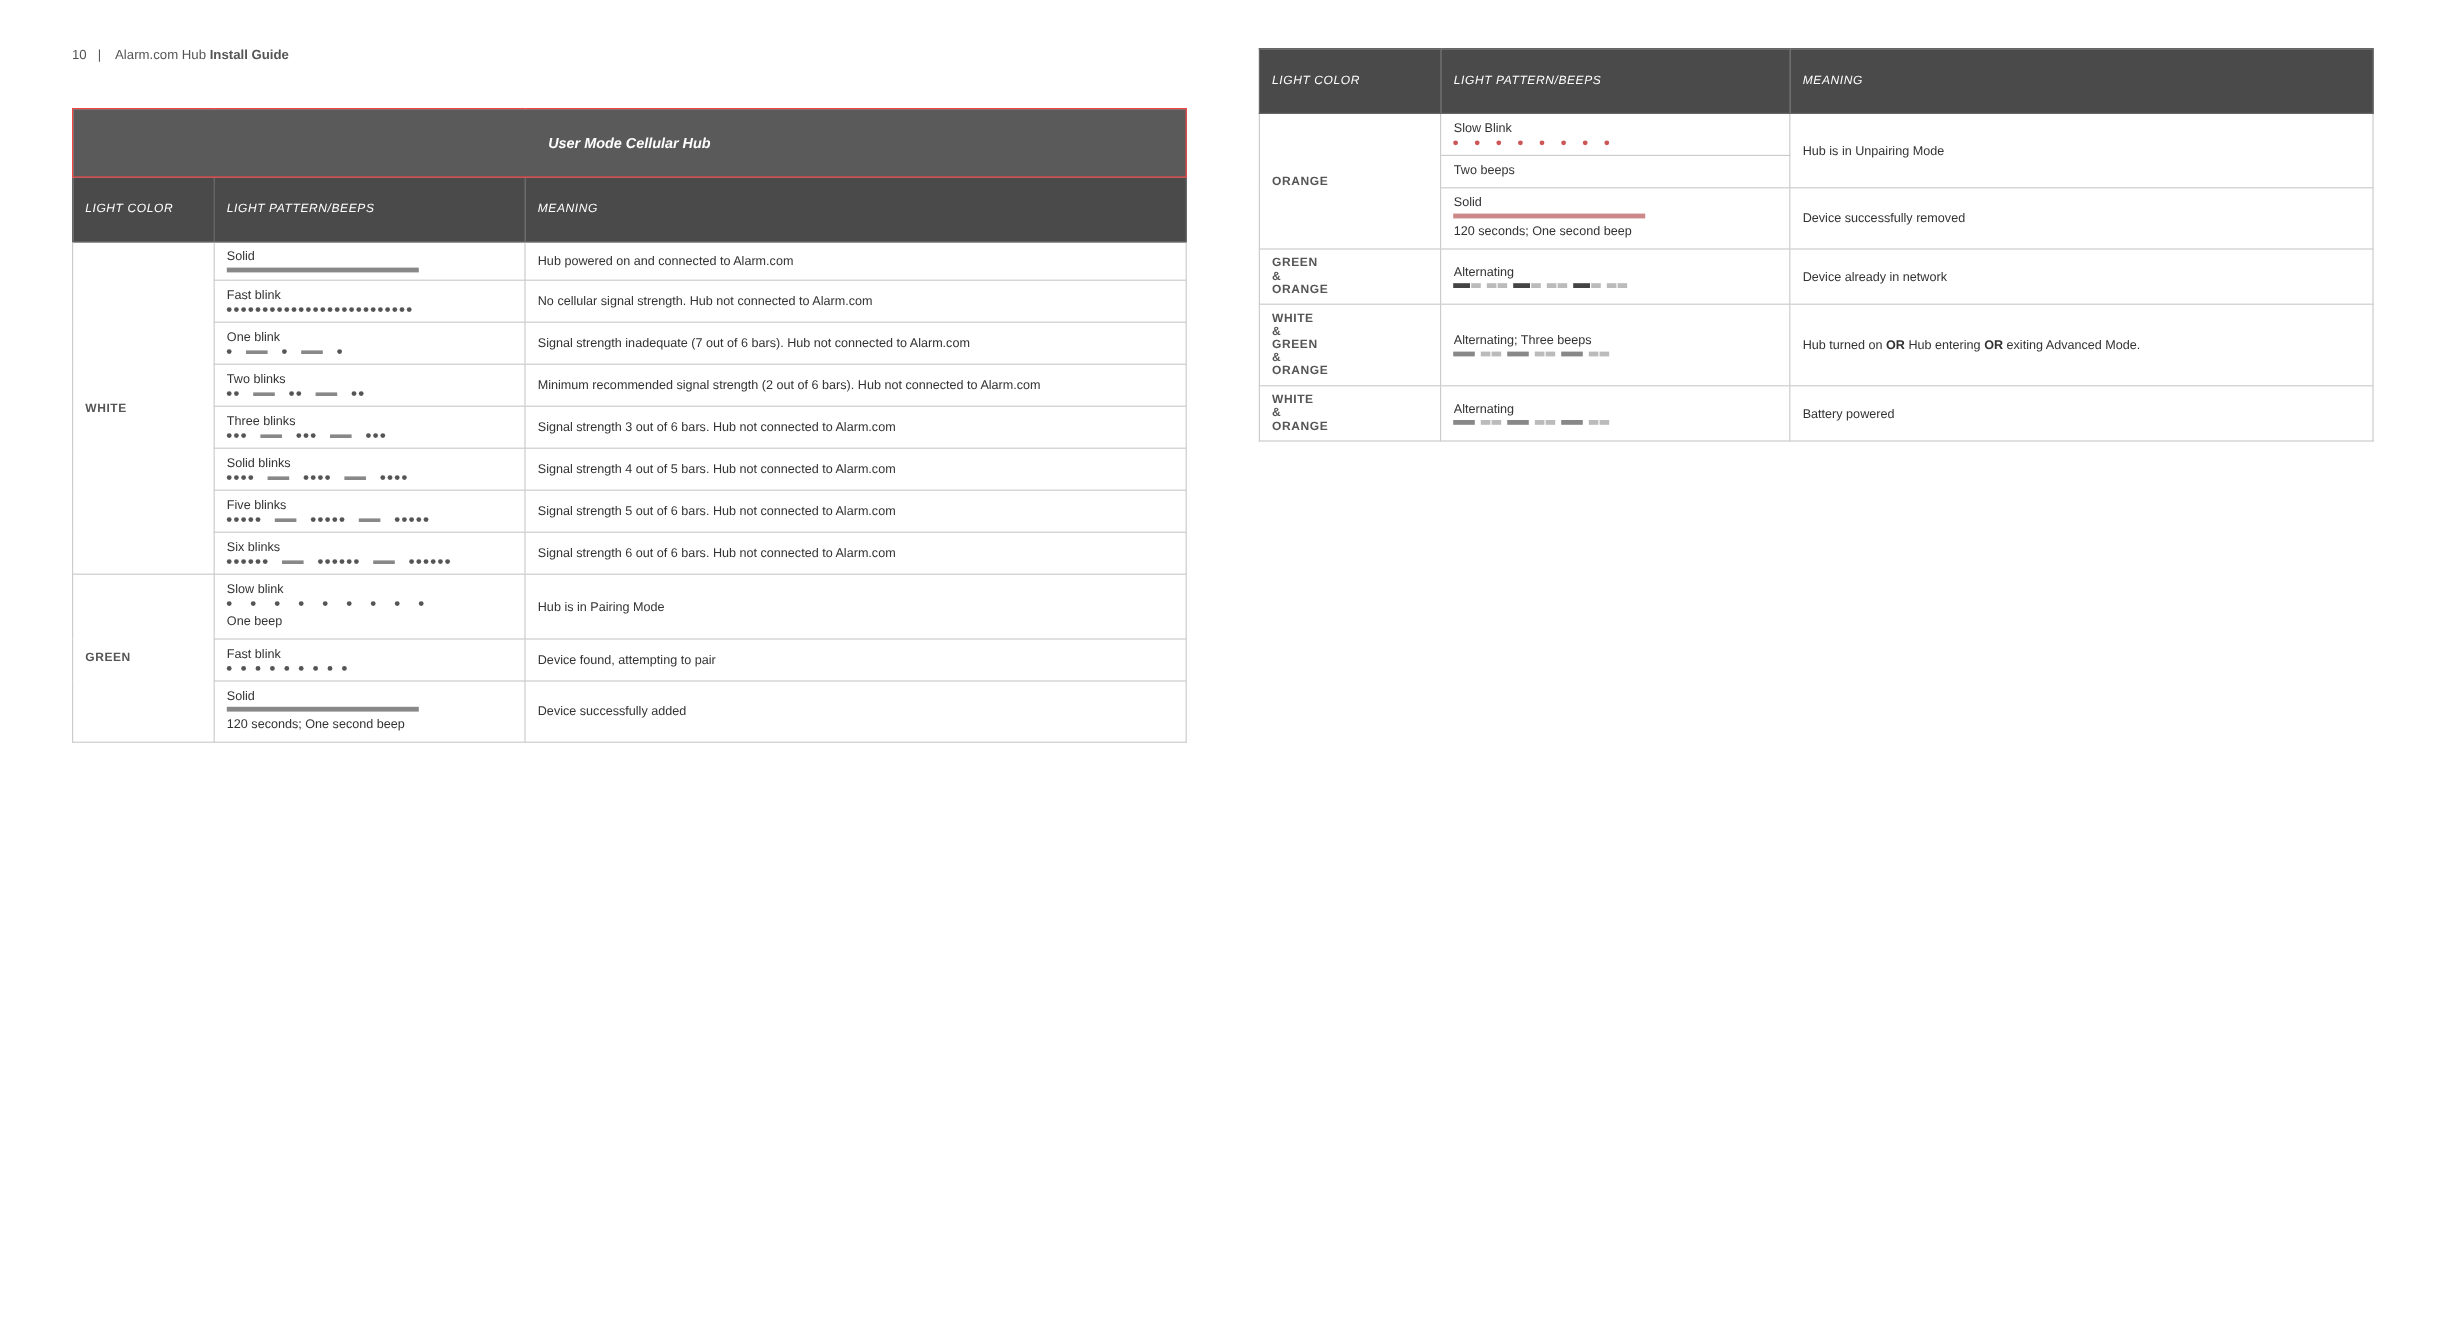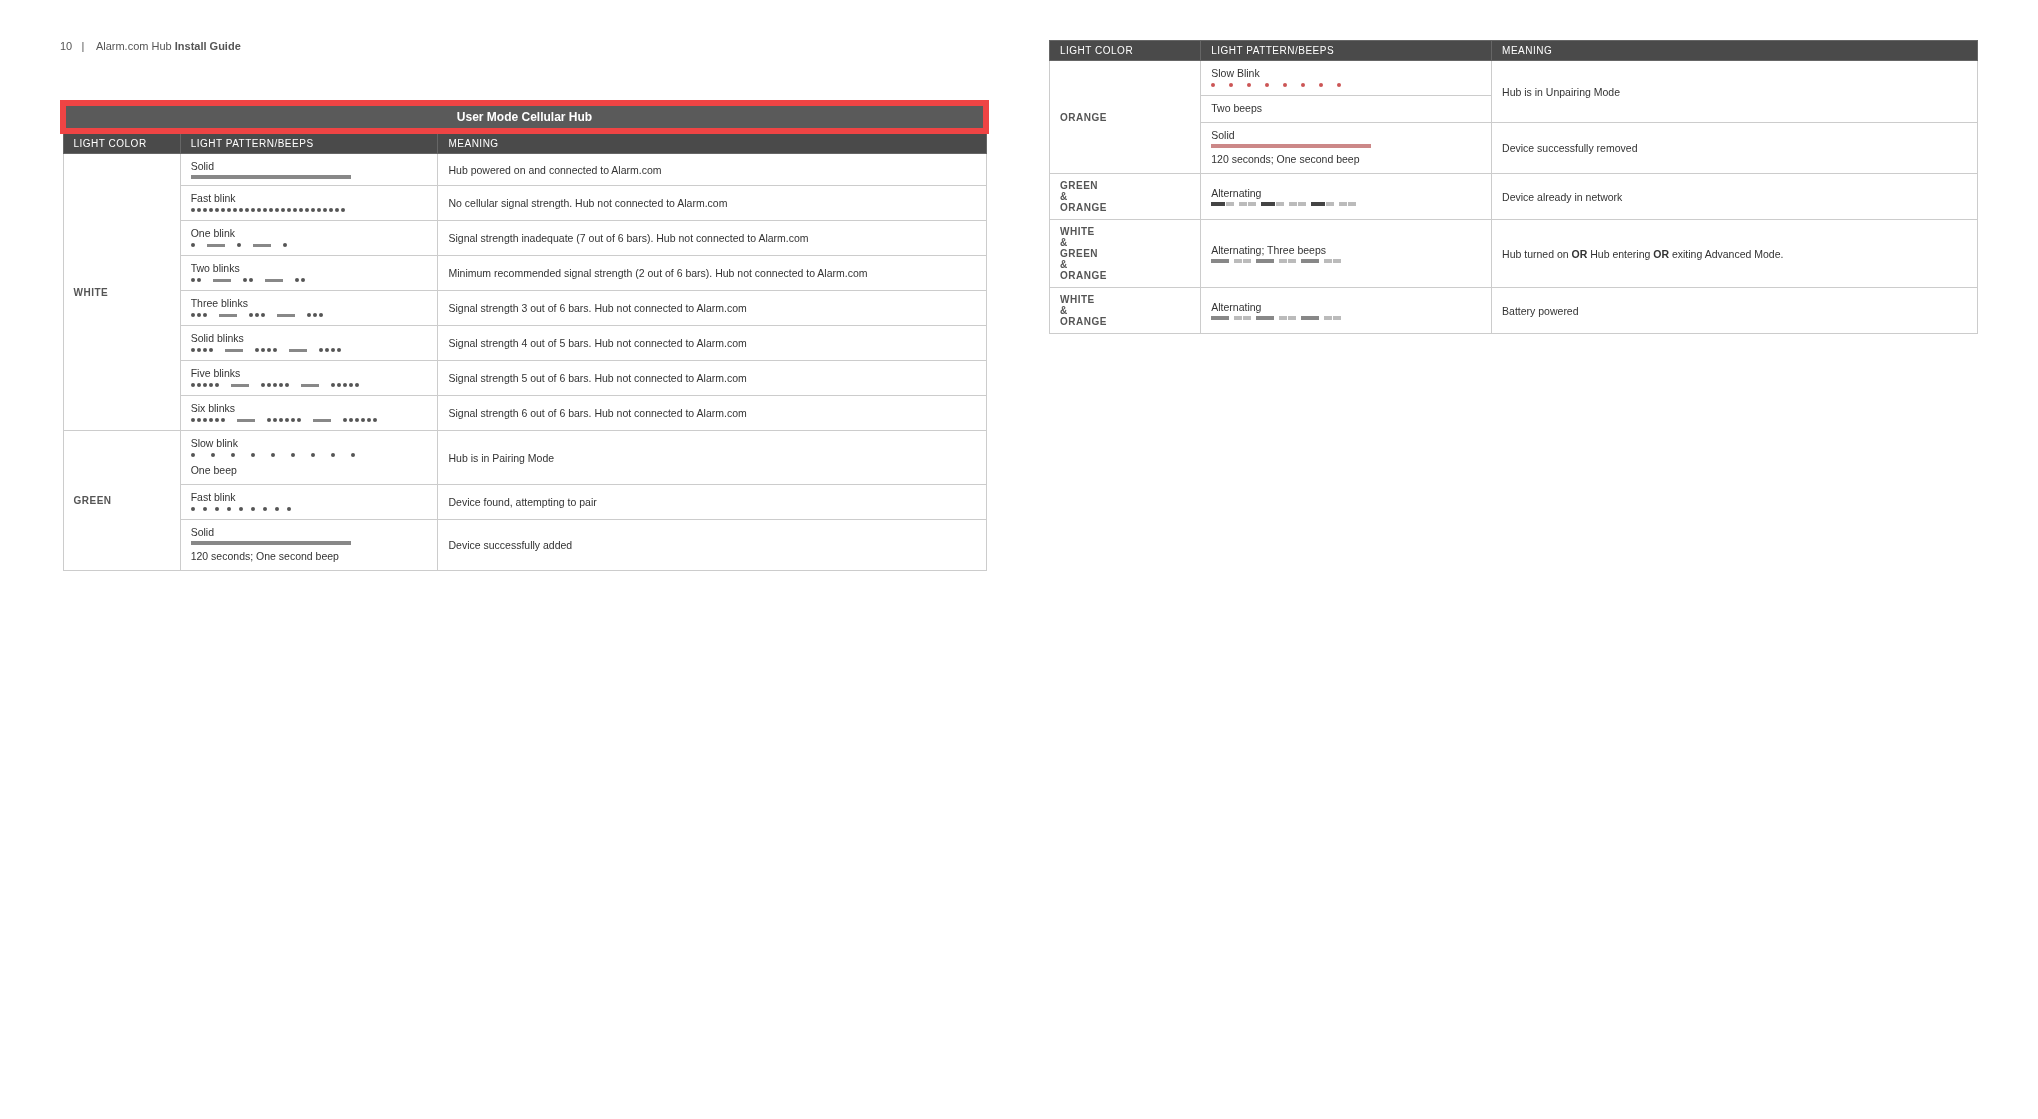--- a/index.html
+++ b/index.html
@@ -23,53 +23,54 @@
       flex-direction: column;
     }
     .right-page {
       flex: 1;
       display: flex;
       flex-direction: column;
     }
     .page-header {
       display: flex;
       justify-content: space-between;
-      margin-bottom: 48px;
+      margin-bottom: 38px;
       font-size: 11px;
       color: #555;
     }
     .section-title {
       color: #e05a00;
       font-size: 12px;
       font-weight: bold;
       margin-bottom: 14px;
     }
     table {
       border-collapse: collapse;
       width: 100%;
       font-size: 10.5px;
     }
     thead tr th {
       background: #4a4a4a;
       color: #fff;
-      padding: 4px 10px;
+      padding: 21px 10px;
       text-align: left;
       font-size: 10px;
       font-weight: normal;
       letter-spacing: 0.5px;
       border: 1px solid #666;
+      font-style: italic;
     }
     .table-title-row th {
       background: #5a5a5a;
       text-align: center;
       font-size: 12px;
       font-weight: bold;
       letter-spacing: 0;
       color: #fff;
-      border: 6px solid #ef4444;
+      border: 1px solid #ef4444;
     }
     tbody tr td {
       padding: 6px 10px;
       border: 1px solid #ccc;
       vertical-align: middle;
     }
     .color-cell {
       text-align: left;
       font-size: 10px;
       font-weight: bold;

